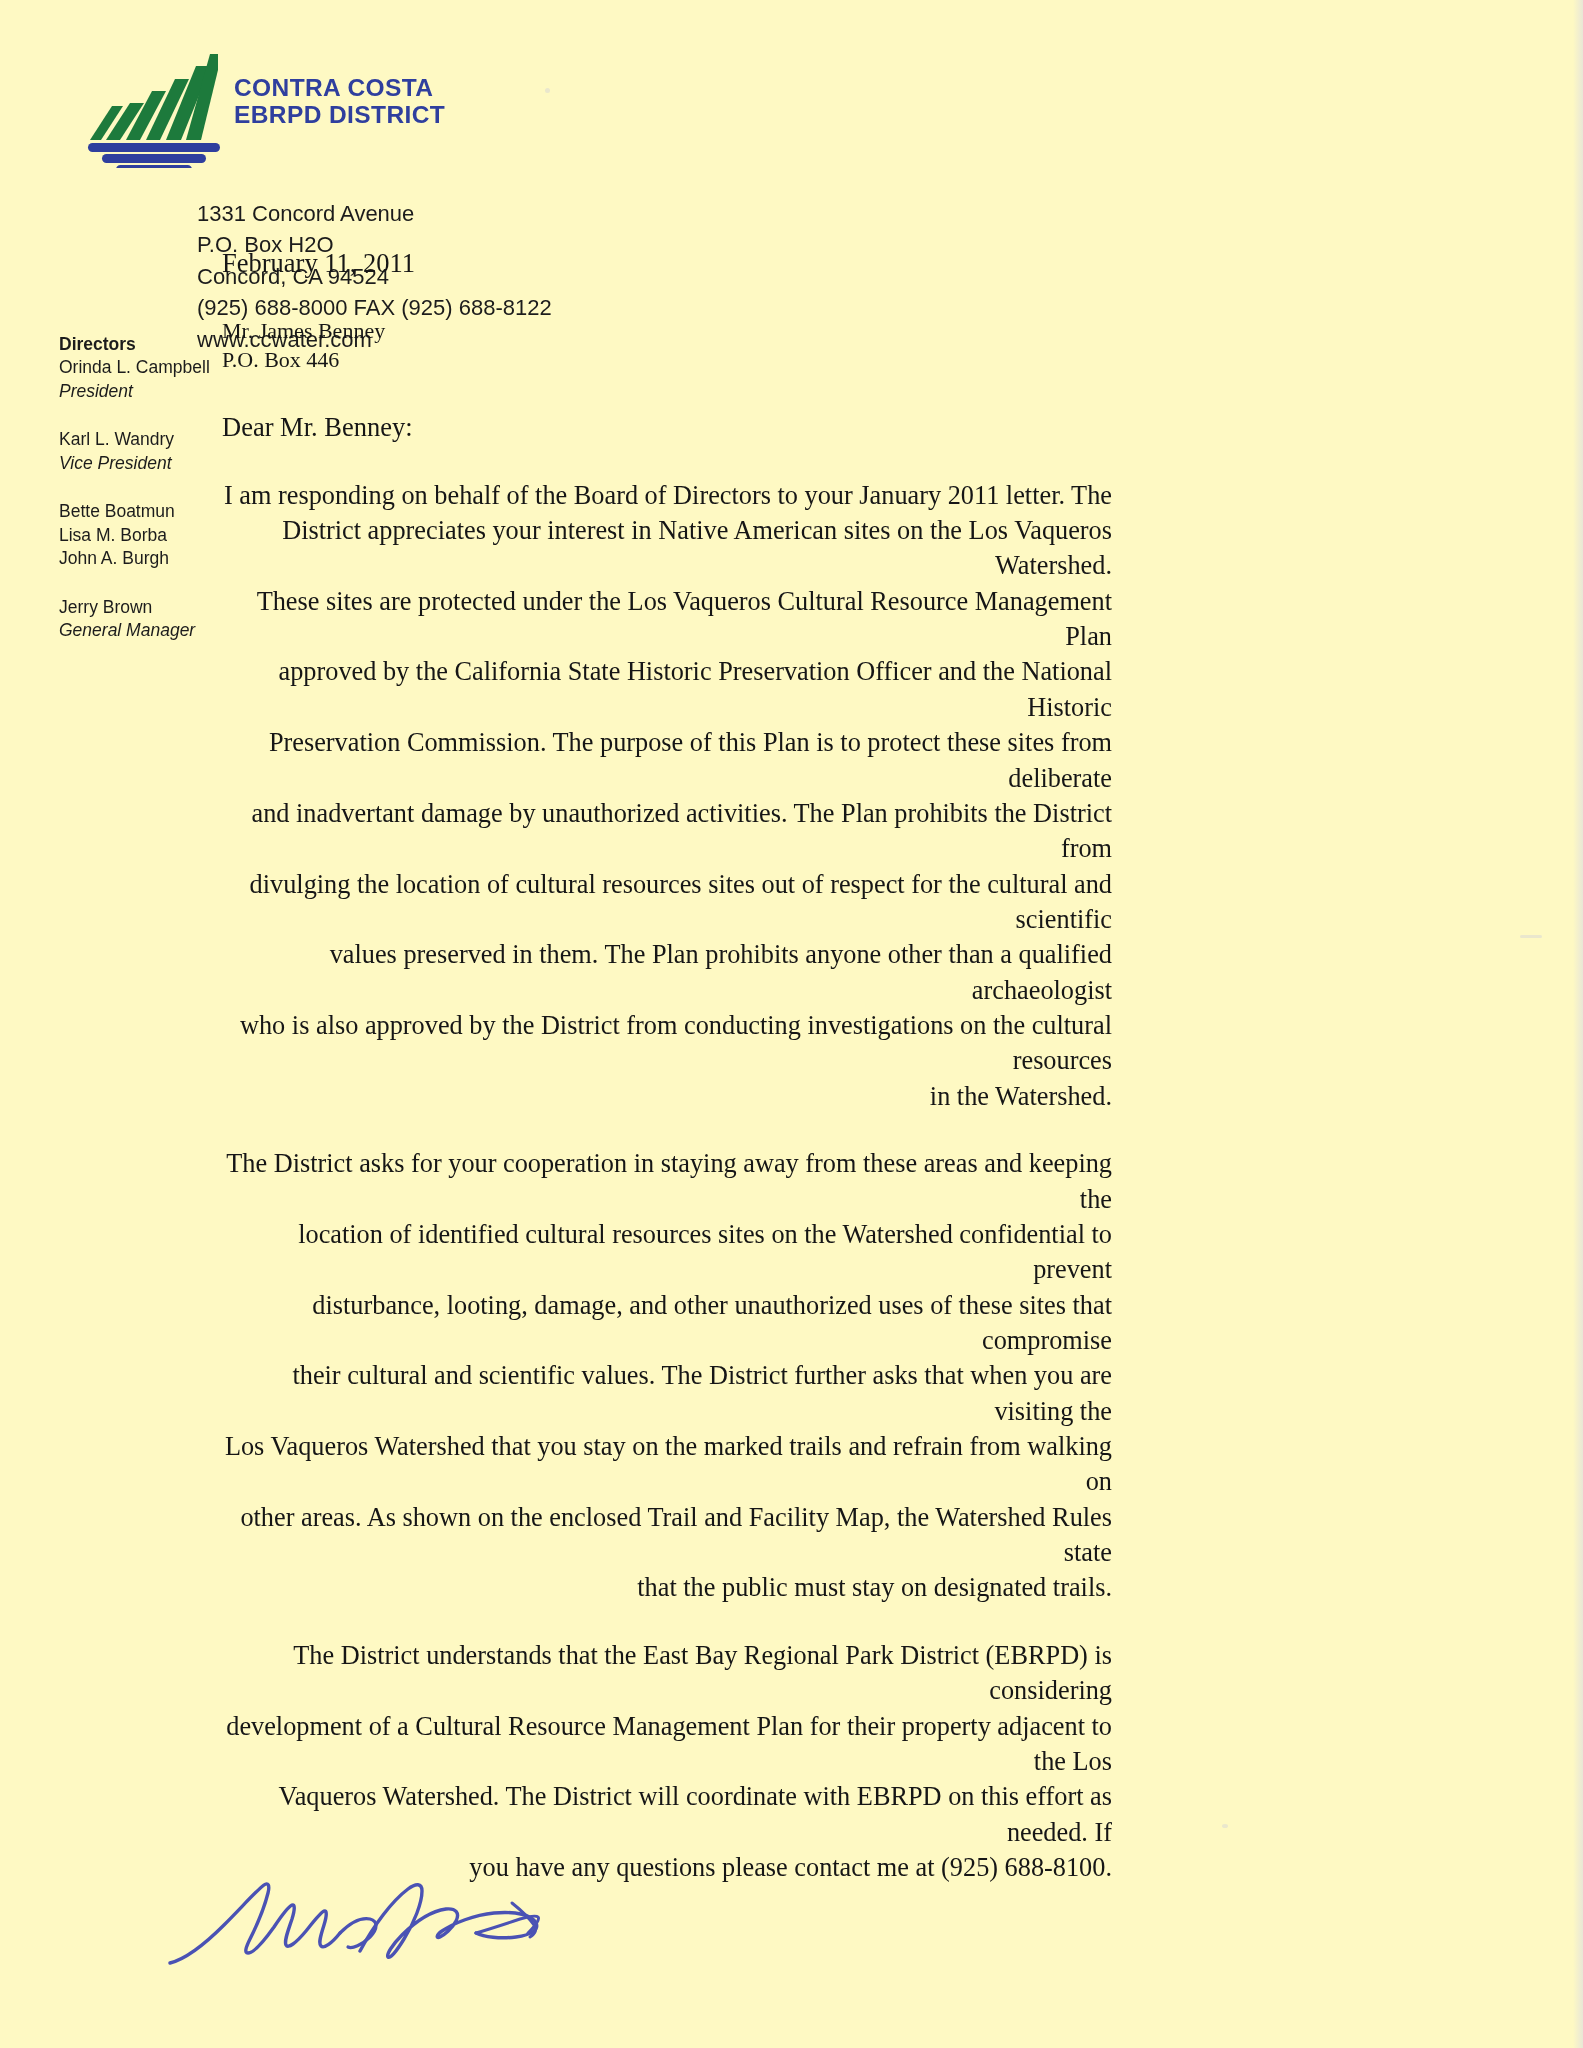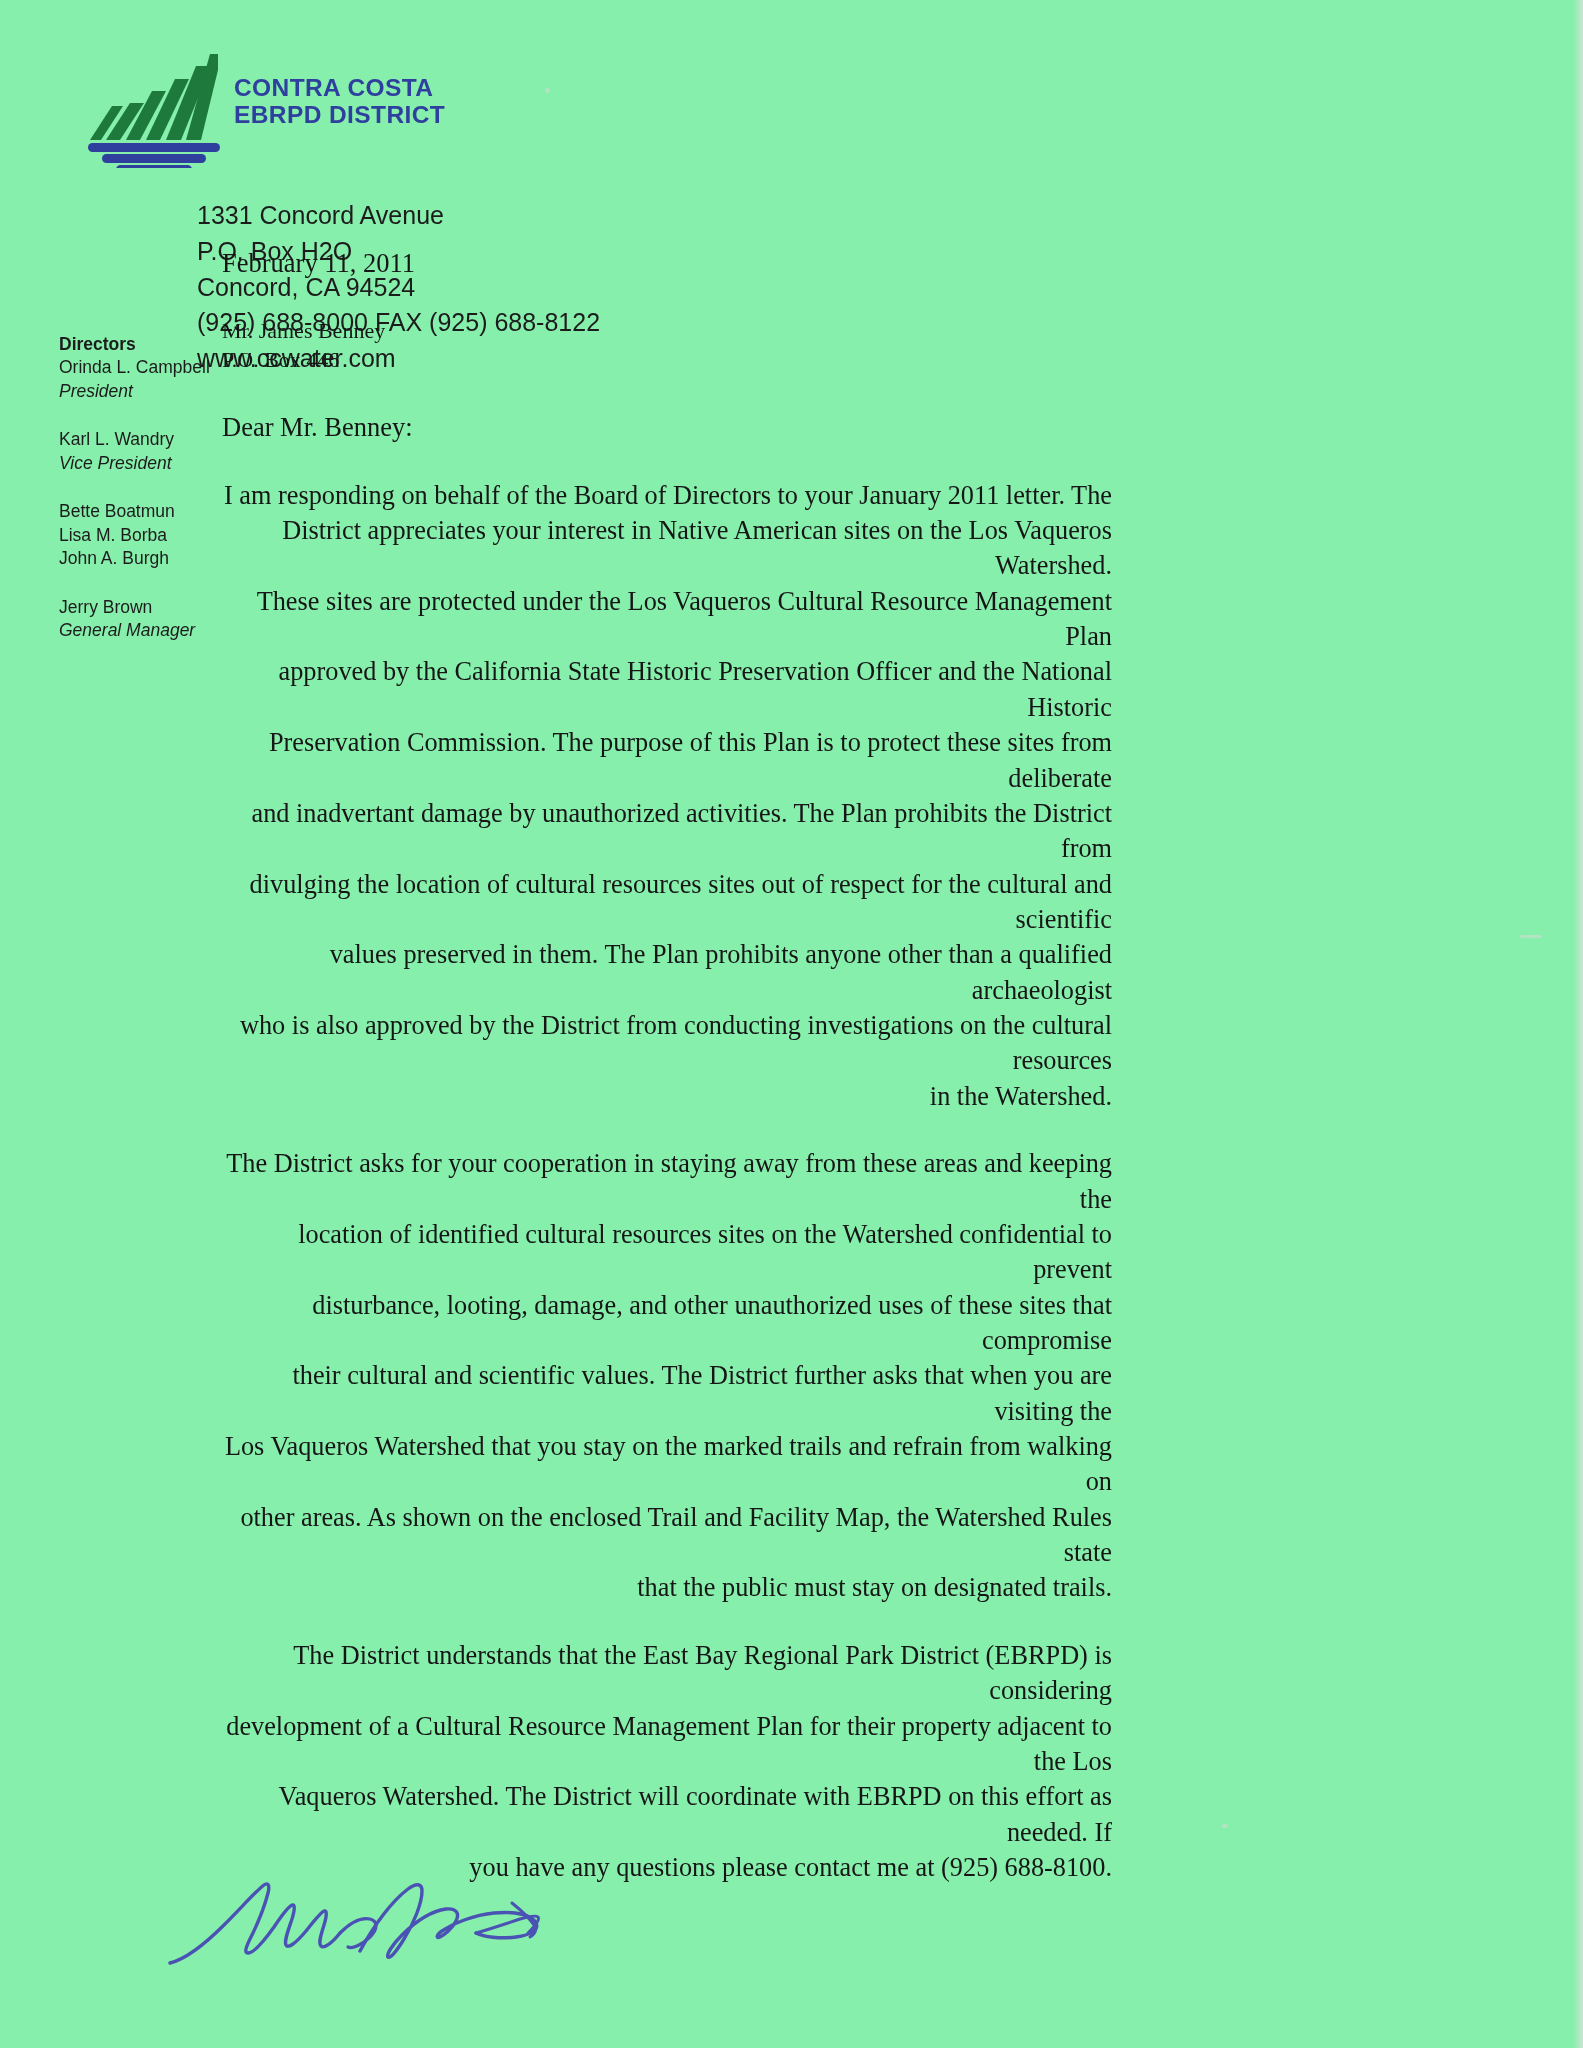--- a/index.html
+++ b/index.html
@@ -12,21 +12,21 @@
     height: 2048px;
     position: relative;
     font-family: "Liberation Serif", "DejaVu Serif", serif;
     color: #161616;
     overflow: hidden;
   }
 
   .page {
     position: absolute;
     inset: 0;
-    background: #86efac;
+    background: #fef9c3;
   }
 
   
   .letterhead {
     position: absolute;
     left: 82px;
     top: 48px;
     width: 420px;
     height: 130px;
   }
@@ -48,21 +48,21 @@
     letter-spacing: 0.4px;
     color: #2f3f9e;
     white-space: nowrap;
   }
 
   .contact-block {
     position: absolute;
     left: 197px;
     top: 198px;
     font-family: "Liberation Sans", "DejaVu Sans", sans-serif;
-    font-size: 25px;
+    font-size: 22px;
     line-height: 1.43;
     color: #1c1c1c;
     white-space: nowrap;
   }
 
   
   .sidebar {
     position: absolute;
     left: 59px;
     top: 333px;

